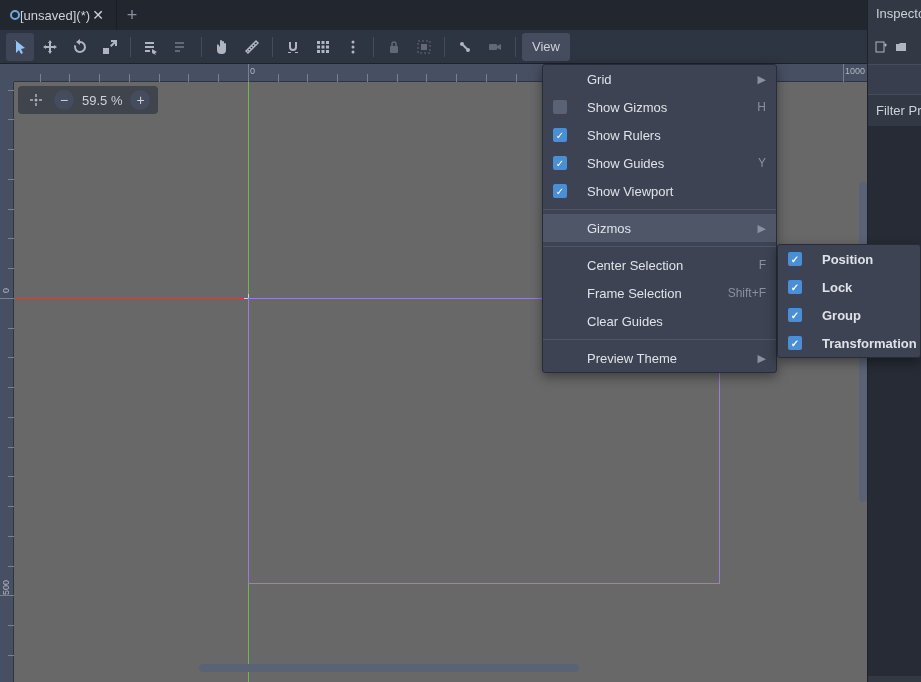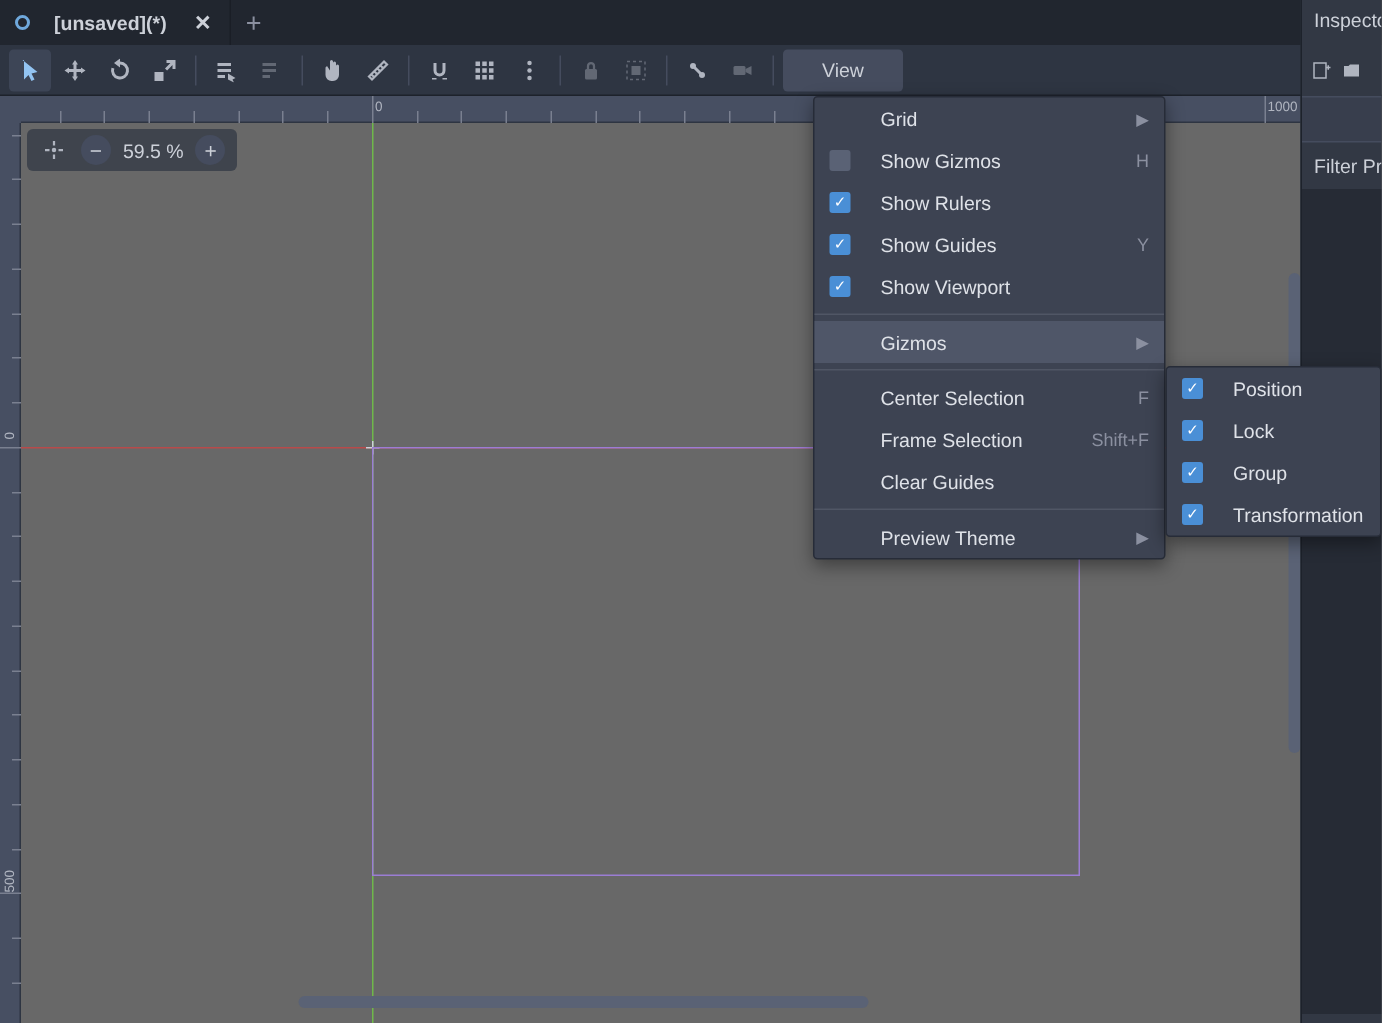--- a/index.html
+++ b/index.html
@@ -1,31 +1,31 @@
 <!DOCTYPE html>
 <html><head>
 <meta charset="utf-8">
 <style>
 * { margin: 0; padding: 0; box-sizing: border-box; font-family: -apple-system, BlinkMacSystemFont, "Segoe UI", sans-serif; }
 body { background: #2e3542; width: 921px; height: 682px; overflow: hidden; color: #cdd1d9; font-size: 13px; position: relative; }
 
 .tab-bar { height: 30px; background: #21262f; display: flex; align-items: center; }
-.tab { display: flex; align-items: center; gap: 16px; padding: 0 10px; height: 30px; background: #21262f; border-right: 1px solid #1a1e26; font-weight: bold; }
+.tab { display: flex; align-items: center; gap: 0; padding: 0 10px; height: 30px; background: #21262f; border-right: 1px solid #1a1e26; }
 .tab-icon { width: 10px; height: 10px; border-radius: 50%; border: 2px solid #6fa8dc; }
 .tab-close { width: 16px; height: 16px; display: flex; align-items: center; justify-content: center; cursor: pointer; color: #cdd1d9; font-size: 14px; }
 .tab-add { width: 30px; display: flex; align-items: center; justify-content: center; color: #8b90a0; font-size: 18px; cursor: pointer; }
 .tab-spacer { flex: 1; }
 .fullscreen-icon { width: 30px; display: flex; align-items: center; justify-content: center; cursor: pointer; }
 
 .toolbar { height: 34px; background: #2e3542; display: flex; align-items: center; padding: 0 6px; gap: 2px; border-bottom: 1px solid #1d222b; }
 .tool-btn { width: 28px; height: 28px; display: flex; align-items: center; justify-content: center; cursor: pointer; border-radius: 3px; color: #b0b5c0; }
 .tool-btn.active { background: #3d4556; }
 .tool-sep { width: 1px; height: 20px; background: #454c5e; margin: 0 4px; }
 .tool-btn.disabled { opacity: 0.4; }
-.view-btn { padding: 0 26px; height: 28px; display: flex; align-items: center; background: #454c5e; border-radius: 3px; cursor: pointer; color: #cdd1d9; }
+.view-btn { padding: 0 10px; height: 28px; display: flex; align-items: center; background: #454c5e; border-radius: 3px; cursor: pointer; color: #cdd1d9; }
 
 .editor-area { position: absolute; top: 64px; left: 0; width: 867px; height: 618px; background: #686868; }
 .ruler-h { position: absolute; top: 0; left: 0; width: 100%; height: 18px; background: #474f62; border-bottom: 1px solid #2e3542; }
 .ruler-v { position: absolute; top: 0; left: 0; width: 14px; height: 100%; background: #474f62; border-right: 1px solid #2e3542; }
 .ruler-corner { position: absolute; top: 0; left: 0; width: 14px; height: 18px; background: #474f62; z-index: 2; }
 .ruler-tick-h { position: absolute; top: 0; height: 18px; border-left: 1px solid #7a8090; }
 .ruler-tick-h.minor { top: 10px; height: 8px; }
 .ruler-label-h { position: absolute; top: 2px; font-size: 9px; color: #b0b5c0; }
 .ruler-tick-v { position: absolute; left: 0; width: 14px; border-top: 1px solid #7a8090; }
 .ruler-tick-v.minor { left: 8px; width: 6px; }
@@ -59,21 +59,21 @@
 .dd-item:hover, .dd-item.hover { background: #4f5668; }
 .dd-check { width: 14px; height: 14px; border-radius: 2px; background: #5a6275; flex-shrink: 0; display: flex; align-items: center; justify-content: center; }
 .dd-check.checked { background: #4a8fd6; }
 .dd-check.checked::after { content: "✓"; color: #fff; font-size: 10px; }
 .dd-spacer { width: 14px; flex-shrink: 0; }
 .dd-label { flex: 1; color: #dfe2e8; }
 .dd-shortcut { color: #8b90a0; font-size: 12px; }
 .dd-arrow { color: #8b90a0; font-size: 11px; }
 .dd-sep { height: 1px; background: #505665; margin: 4px 0; }
 
-.submenu { position: absolute; top: 244px; left: 777px; width: 144px; background: #3d4352; border: 1px solid #272c38; border-radius: 3px; z-index: 101; box-shadow: 0 4px 12px rgba(0,0,0,0.4); overflow: hidden; }
+.submenu { position: absolute; top: 244px; left: 777px; width: 144px; background: #3d4352; border: 1px solid #272c38; border-radius: 3px; z-index: 101; box-shadow: 0 4px 12px rgba(0,0,0,0.4); overflow: hidden; font-weight: bold; }
 
 svg { display: block; }
 </style>
 </head>
 <body>
 
 <div class="tab-bar">
   <div class="tab">
     <span class="tab-icon"></span>
     <span>[unsaved](*)</span>

